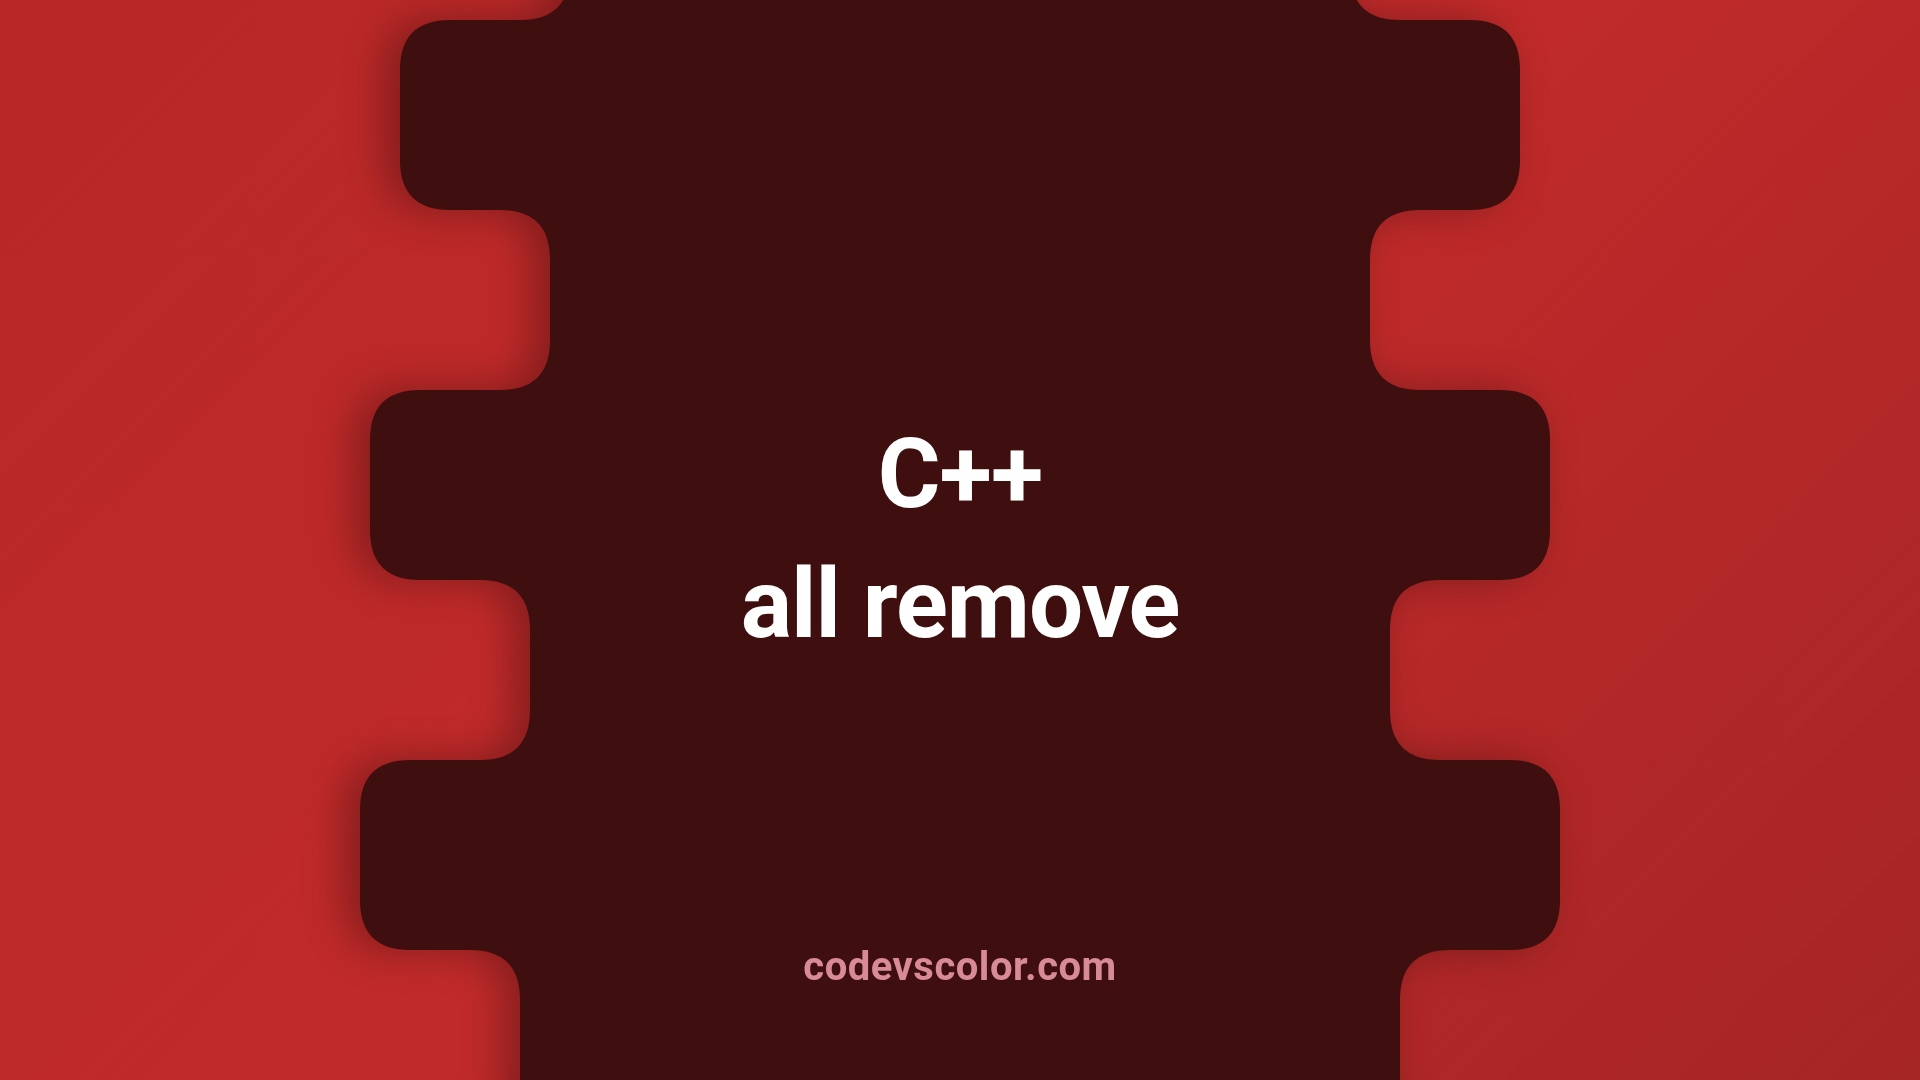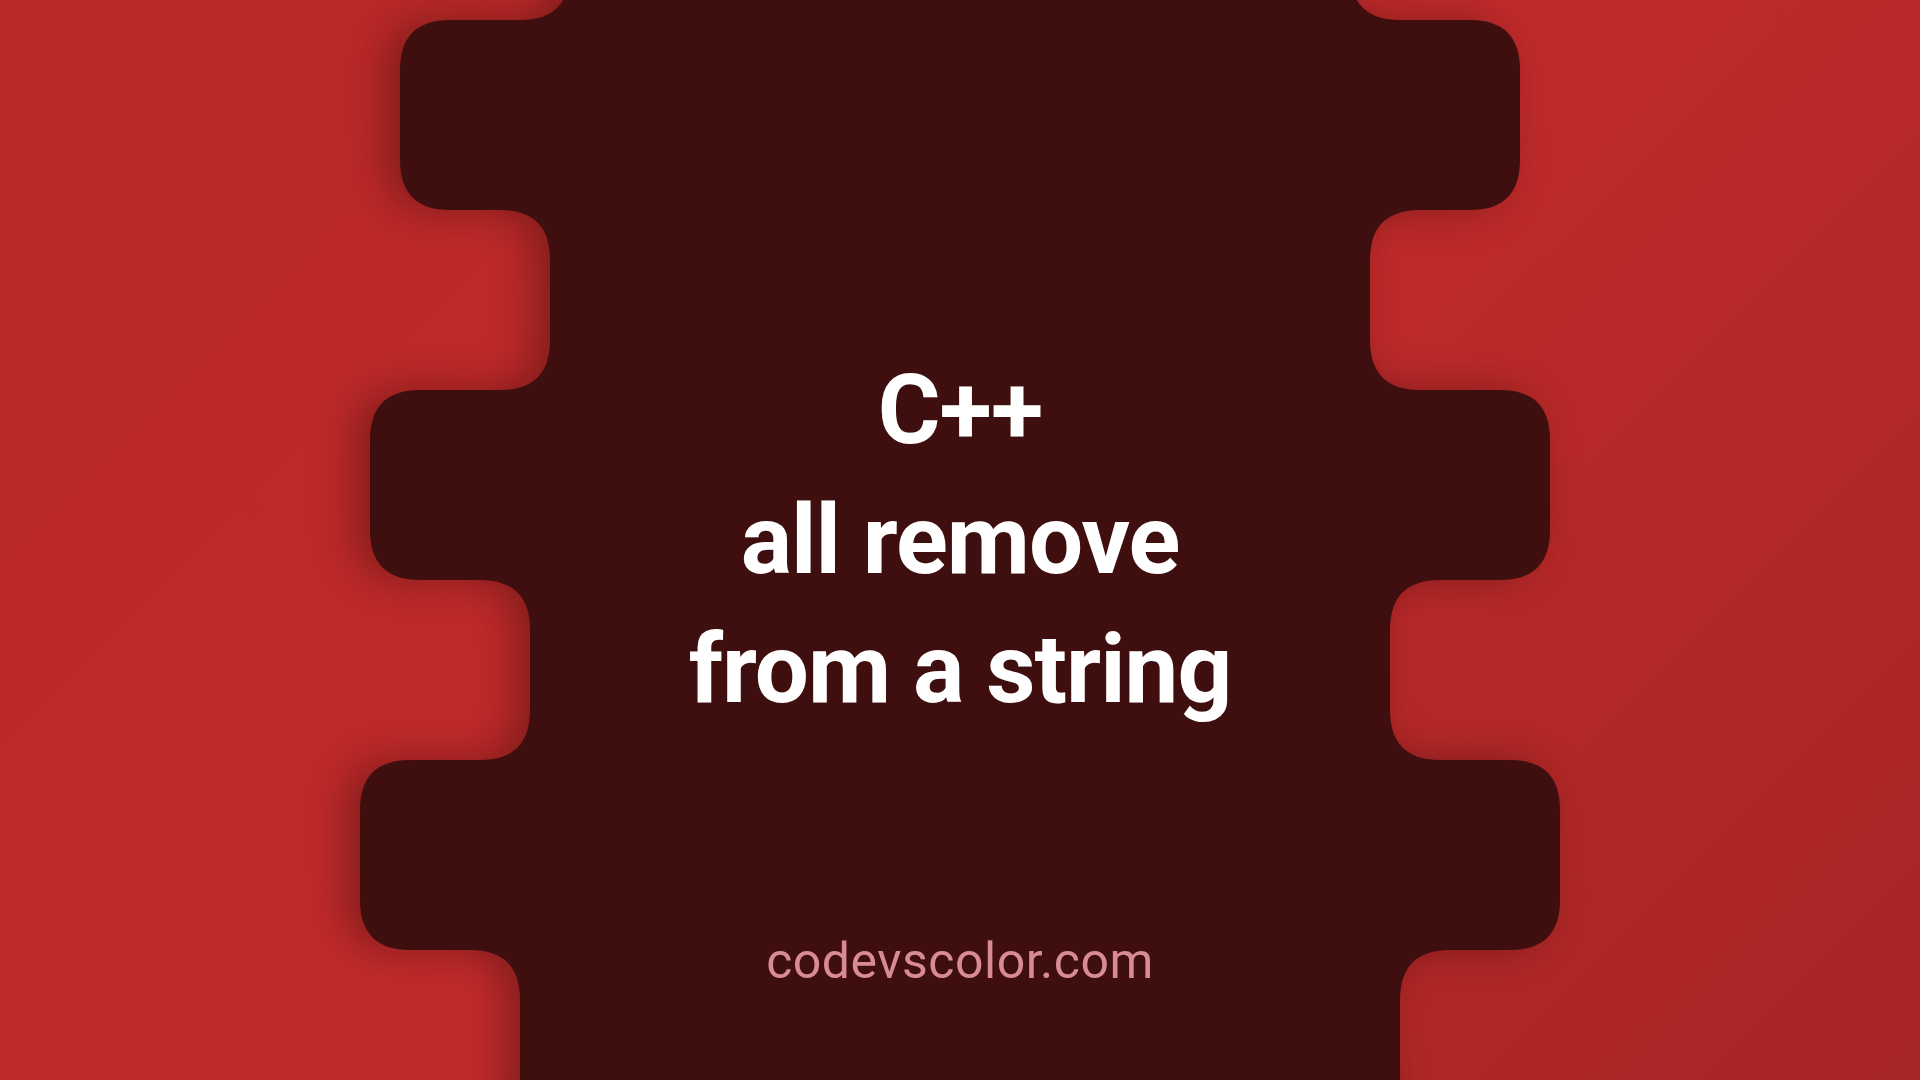--- a/index.html
+++ b/index.html
@@ -53,22 +53,22 @@
       font-weight: 700;
       line-height: 1.35;
       letter-spacing: -1px;
     }
     .website {
       position: absolute;
       bottom: 90px;
       left: 50%;
       transform: translateX(-50%);
       color: #d88b95;
-      font-size: 50px;
-      font-weight: 400;
+      font-size: 40px;
+      font-weight: 700;
       letter-spacing: 0.5px;
     }
   </style>
 </head>
 <body>
 
 <div class="background"></div>
 
 <div class="blob-container">
   <div class="center-blob">
@@ -140,17 +140,16 @@
         Z
       "></path>
     </svg>
   </div>
 </div>
 
 <div class="content">
   <div class="title">
     <div>C++</div>
     <div>all remove</div>
-    <div>from a string</div>
   </div>
 </div>
 
 <div class="website">codevscolor.com</div>
 
 </body></html>

